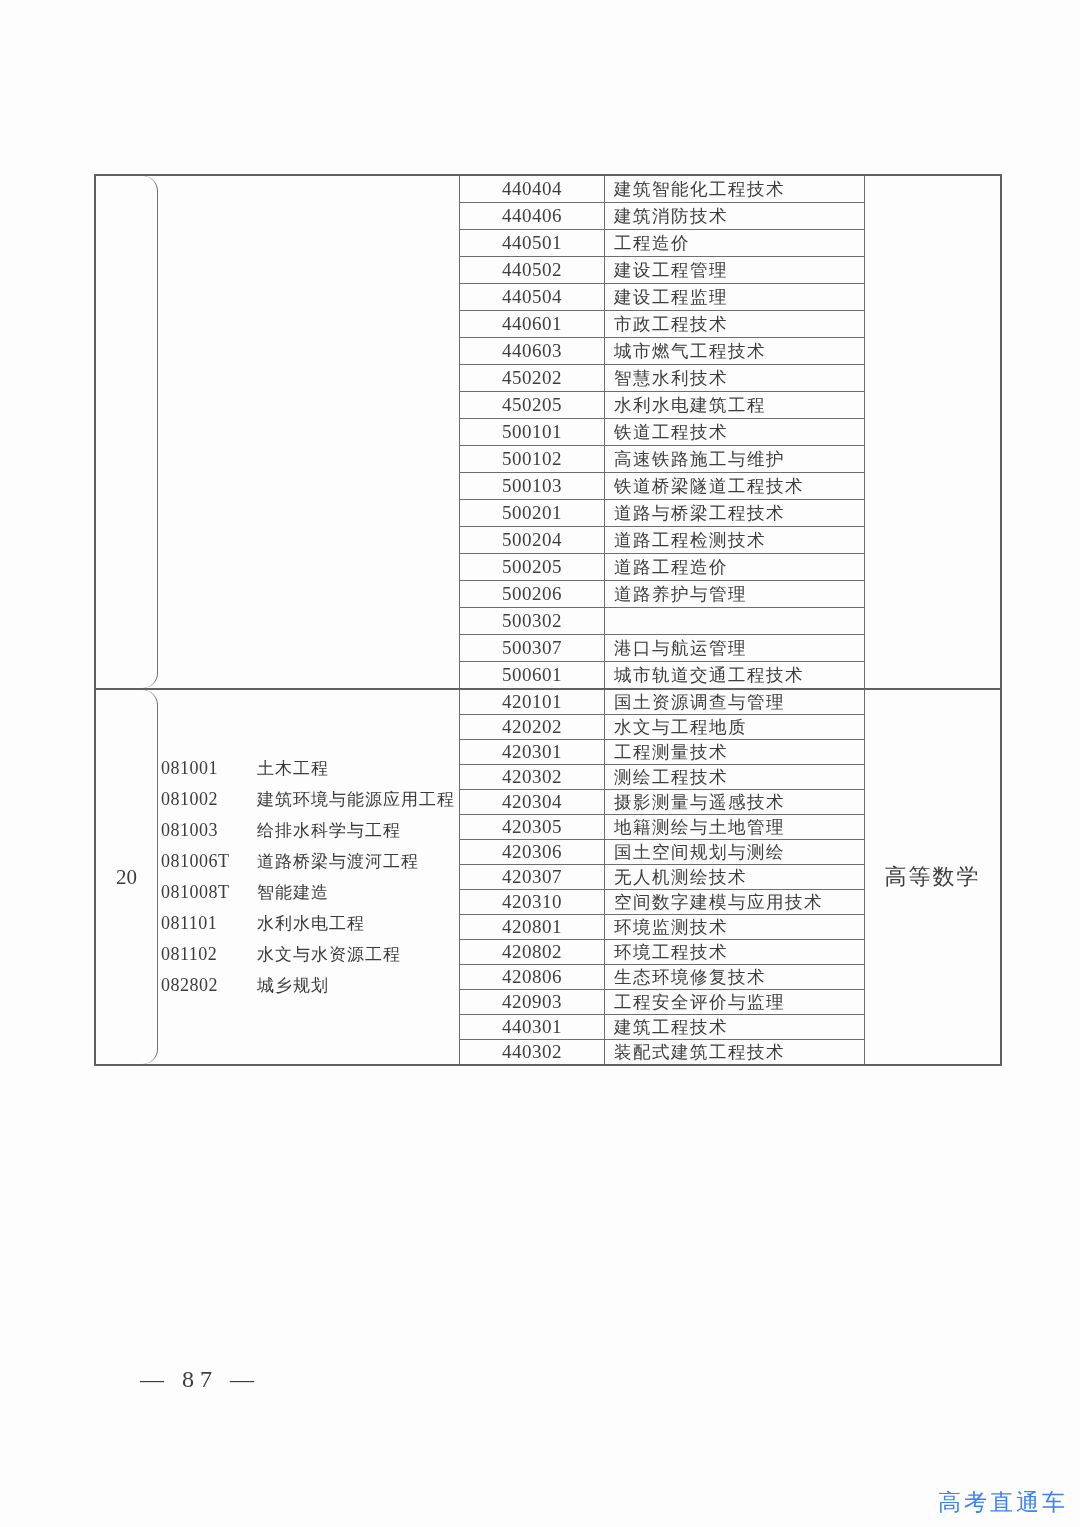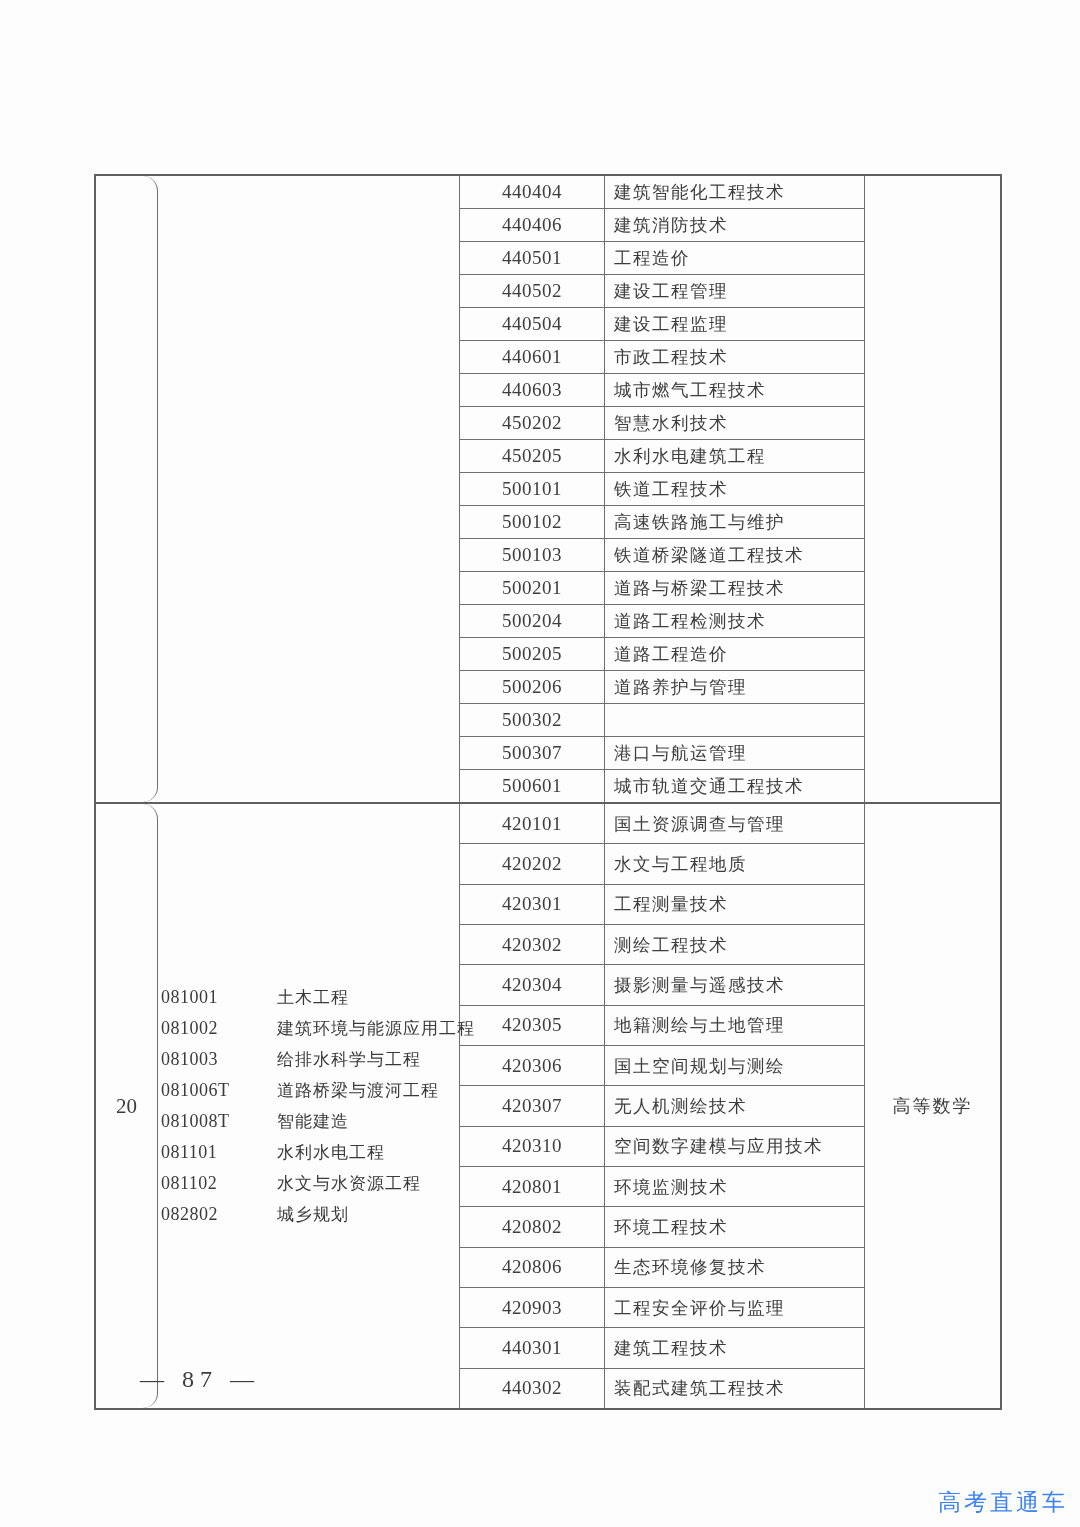--- a/index.html
+++ b/index.html
@@ -12,42 +12,42 @@
   }
   .page {
     position: absolute; inset: 0;
     background: #fdfdfd;
     overflow: hidden;
   }
   
   .doc-table {
     position: absolute;
     left: 94px; top: 174px;
-    width: 908px; height: 1236px;
+    width: 908px; height: 892px;
     border: 2px solid #606060;
     display: flex; flex-direction: column;
     background: #fdfdfd;
   }
   .section { display: flex; flex-direction: row; }
   .section-0 { height: 626px; }
   .section-1 { flex: 1; border-top: 2px solid #606060; }
   .cell-no {
     width: 62px; flex: 0 0 62px;
     border-right: 1px solid #6e6e6e;
     display: flex; align-items: center; justify-content: center;
     font-size: 21px; color: #3d3d3d; border-radius: 15px;
   }
   .cell-majors {
     width: 302px; flex: 0 0 302px;
     border-right: 1px solid #6e6e6e;
     display: flex; flex-direction: column; justify-content: center;
     padding-left: 3px;
     font-size: 17px;
   }
-  .mline { display: flex; align-items: center; height: 31px; white-space: nowrap; gap: 20px; }
+  .mline { display: flex; align-items: center; height: 31px; white-space: nowrap; }
   .mcode { width: 96px; flex: 0 0 96px; font-size: 18px; letter-spacing: 0.5px; }
   .mname { letter-spacing: 1px; }
   .rows { flex: 1 1 auto; display: flex; flex-direction: column; }
   .prow { flex: 1; display: flex; border-bottom: 1px solid #6e6e6e; }
   .prow:last-child { border-bottom: none; }
   .cell-code {
     width: 145px; flex: 0 0 145px;
     border-right: 1px solid #6e6e6e;
     display: flex; align-items: center; justify-content: center;
     font-size: 19px; letter-spacing: 0.5px; color: #3d3d3d;
@@ -55,21 +55,21 @@
   .cell-name {
     flex: 1; display: flex; align-items: center;
     padding-left: 9px;
     font-size: 17.5px; letter-spacing: 1.5px; color: #3d3d3d;
     white-space: nowrap;
   }
   .cell-subject {
     width: 136px; flex: 0 0 136px;
     border-left: 1px solid #6e6e6e;
     display: flex; align-items: center; justify-content: center;
-    font-size: 18px; letter-spacing: 2px; color: #3d3d3d;
+    font-size: 22px; letter-spacing: 2px; color: #3d3d3d;
   }
   
   .page-number {
     position: absolute;
     left: 140px; top: 1366px;
     font-size: 24px; color: #3d3d3d;
     letter-spacing: 6px;
   }
   .watermark {
     position: absolute;

